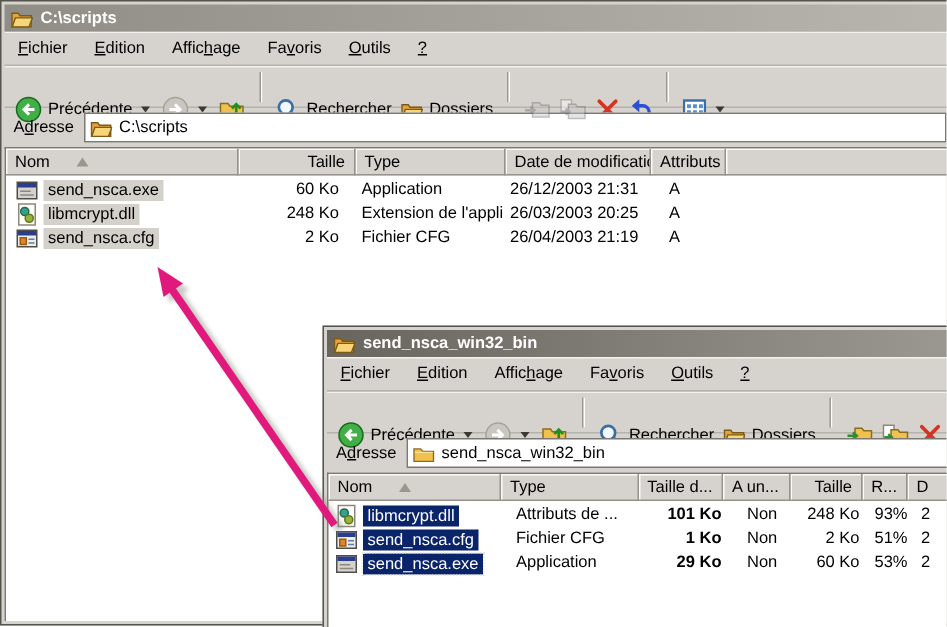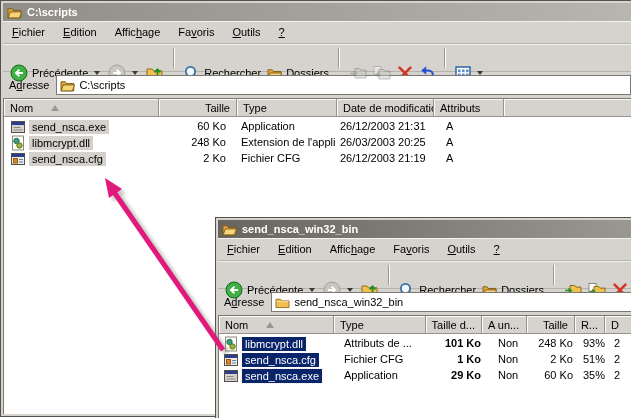--- a/index.html
+++ b/index.html
@@ -234,21 +234,21 @@
       </span>
       <span class="hcell hr" style="width:78px">
           <span>Taille</span>
         </span>
       <span class="hcell" style="width:100px">
           <span>Type</span>
         </span>
       <span class="hcell" style="width:97px">
           <span>Date de modification</span>
         </span>
-      <span class="hcell" style="width:70px">
+      <span class="hcell" style="width:50px">
           <span>Attributs</span>
         </span>
       <span class="hcell hfill"></span>
     </div>
     <div class="rows w1">
       <div class="row">
         <span class="namecell">
             <svg class="ic16">
               <use href="#s-exe" xlink:href="#s-exe"></use>
             </svg>
@@ -273,21 +273,21 @@
       </div>
       <div class="row">
         <span class="namecell">
             <svg class="ic16">
               <use href="#s-cfg" xlink:href="#s-cfg"></use>
             </svg>
             <span class="nlabel1">send_nsca.cfg</span>
           </span>
         <span class="cell w1-size">2 Ko</span>
         <span class="cell w1-type">Fichier CFG</span>
-        <span class="cell w1-date">26/12/2003 21:19</span>
+        <span class="cell w1-date">26/04/2003 21:19</span>
         <span class="cell w1-attr">A</span>
       </div>
     </div>
   </div>
 </div>
 
 <div class="window" id="win2">
   <div class="titlebar">
     <svg class="ic14">
         <use href="#s-folder-open" xlink:href="#s-folder-open"></use>
@@ -423,21 +423,21 @@
         <span class="namecell w2-name">
             <svg class="ic16">
               <use href="#s-exe" xlink:href="#s-exe"></use>
             </svg>
             <span class="nlabel2 focusbox">send_nsca.exe</span>
           </span>
         <span class="cell w2-type">Application</span>
         <span class="cell w2-packed">29 Ko</span>
         <span class="cell w2-pwd">Non</span>
         <span class="cell w2-size">60 Ko</span>
-        <span class="cell w2-ratio">35%</span>
+        <span class="cell w2-ratio">53%</span>
         <span class="cell w2-date">2</span>
       </div>
     </div>
   </div>
 </div>
 
 <svg id="arrow-overlay" viewBox="0 0 631 418">
   <defs>
     <filter id="soft" x="-20%" y="-20%" width="140%" height="140%">
       <feGaussianBlur stdDeviation="1.4"></feGaussianBlur>

